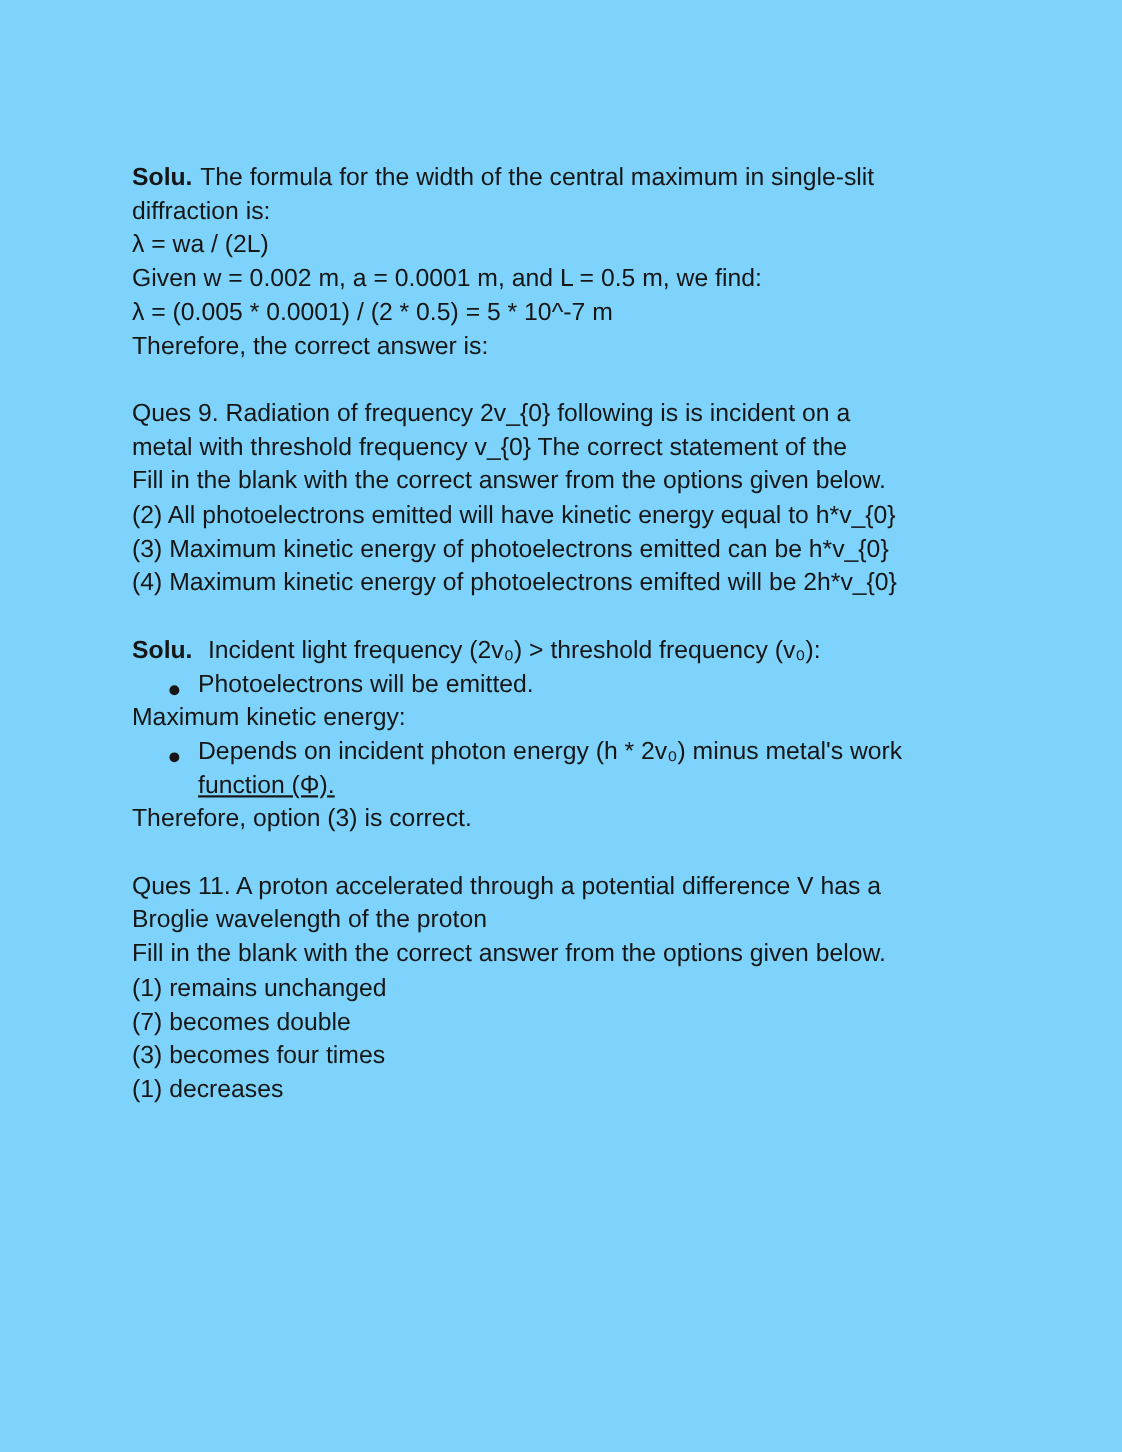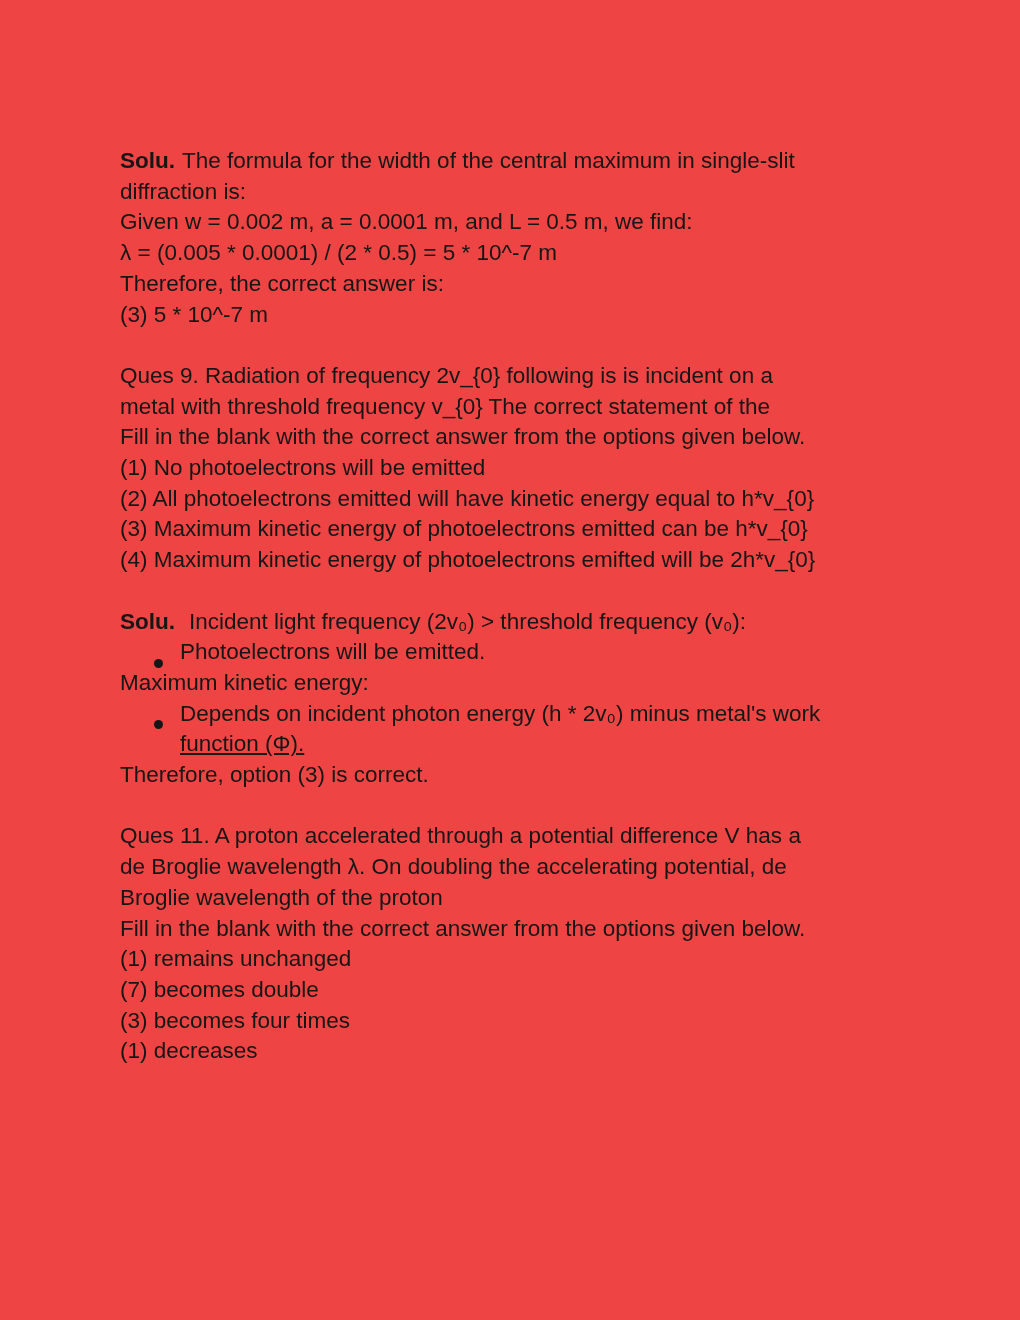--- a/index.html
+++ b/index.html
@@ -1,20 +1,20 @@
 <!DOCTYPE html>
 <html><head>
 <meta charset="utf-8">
 <style>
   html, body { margin: 0; padding: 0; }
   .page {
     position: relative;
     width: 1020px;
     height: 1320px;
-    background: #ef4444;
+    background: #7dd3fc;
     color: #161616;
     font-family: "Liberation Sans", "DejaVu Sans", sans-serif;
     overflow: hidden;
   }
   .content {
     position: absolute;
     left: 120px;
     top: 146px;
     width: 830px;
   }
@@ -22,51 +22,50 @@
   .block:last-child { margin-bottom: 4px; }
   p.line {
     margin: 0;
     font-size: 22.5px;
     line-height: 30.7px;
     white-space: nowrap;
   }
   .qblock p.line { font-weight: 400; }
   .lead { font-weight: 700; margin-right: 7px; }
   .lead2 { font-weight: 700; margin-right: 14px; }
-  .bullet-row { display: flex; align-items: flex-end; }
+  .bullet-row { display: flex; align-items: center; }
   .dot {
     flex: none;
     width: 9px;
     height: 9px;
     border-radius: 50%;
     background: #161616;
     margin: 11px 17px 0 34px;
   }
   .cont { padding-left: 60px; text-decoration: underline; }
 </style>
 </head>
 <body>
 
 <div class="page">
   <div class="content">
 
     <div class="block">
       <p class="line"><span class="lead">Solu.</span><span>The formula for the width of the central maximum in single-slit</span></p>
       <p class="line">diffraction is:</p>
+      <p class="line">λ = wa / (2L)</p>
       <p class="line">Given w = 0.002 m, a = 0.0001 m, and L = 0.5 m, we find:</p>
       <p class="line">λ = (0.005 * 0.0001) / (2 * 0.5) = 5 * 10^-7 m</p>
       <p class="line">Therefore, the correct answer is:</p>
-      <p class="line">(3) 5 * 10^-7 m</p>
     </div>
 
     <div class="block qblock">
       <p class="line">Ques 9. Radiation of frequency 2v_{0} following is is incident on a</p>
       <p class="line">metal with threshold frequency v_{0} The correct statement of the</p>
       <p class="line">Fill in the blank with the correct answer from the options given below.</p>
-      <p class="line">(1) No photoelectrons will be emitted</p>
       <p class="line">(2) All photoelectrons emitted will have kinetic energy equal to h*v_{0}</p>
       <p class="line">(3) Maximum kinetic energy of photoelectrons emitted can be h*v_{0}</p>
       <p class="line">(4) Maximum kinetic energy of photoelectrons emifted will be 2h*v_{0}</p>
     </div>
 
     <div class="block">
       <p class="line"><span class="lead2">Solu.</span><span>Incident light frequency (2v₀) &gt; threshold frequency (v₀):</span></p>
       <div class="bullet-row">
         <span class="dot"></span>
         <p class="line">Photoelectrons will be emitted.</p>
@@ -75,21 +74,20 @@
       <div class="bullet-row">
         <span class="dot"></span>
         <p class="line">Depends on incident photon energy (h * 2v₀) minus metal's work</p>
       </div>
       <p class="line cont">function (Φ).</p>
       <p class="line">Therefore, option (3) is correct.</p>
     </div>
 
     <div class="block qblock">
       <p class="line">Ques 11. A proton accelerated through a potential difference V has a</p>
-      <p class="line">de Broglie wavelength λ. On doubling the accelerating potential, de</p>
       <p class="line">Broglie wavelength of the proton</p>
       <p class="line">Fill in the blank with the correct answer from the options given below.</p>
       <p class="line">(1) remains unchanged</p>
       <p class="line">(7) becomes double</p>
       <p class="line">(3) becomes four times</p>
       <p class="line">(1) decreases</p>
     </div>
 
   </div>
 </div>

